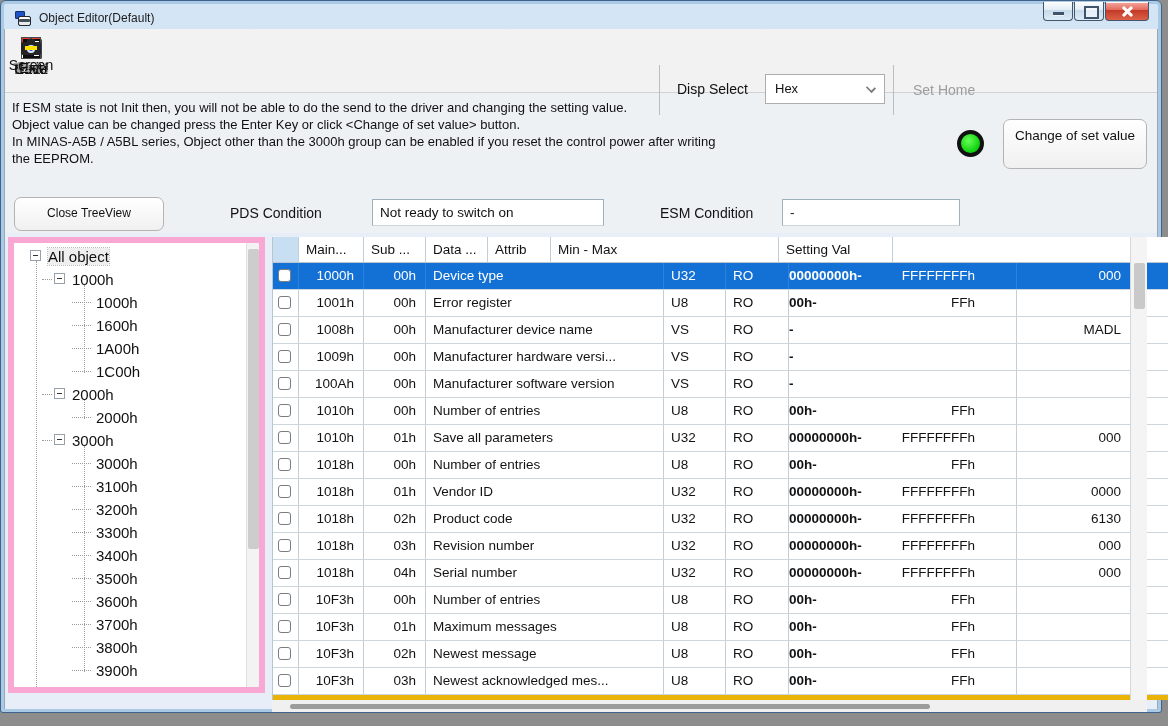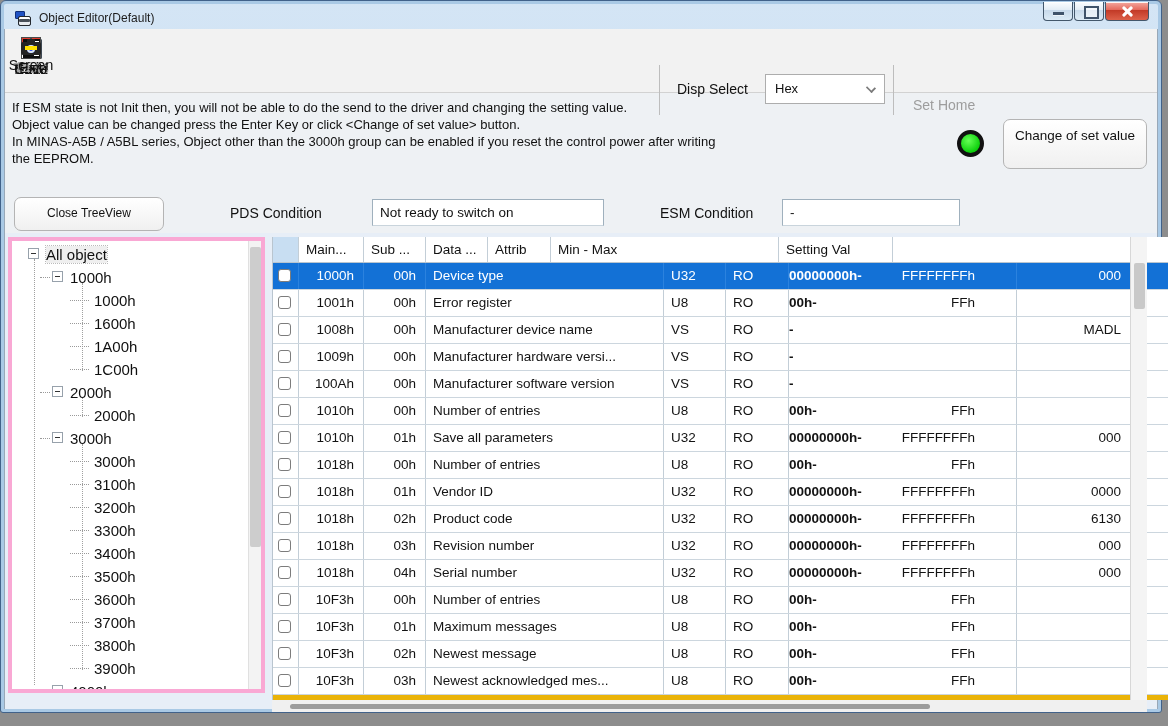--- a/index.html
+++ b/index.html
@@ -62,39 +62,39 @@
   .ic.exit::after { content:''; position:absolute; left:4px; top:3px; width:7px; height:13px; background:#fff;
                     clip-path:polygon(45% 0,75% 0,75% 25%,100% 55%,65% 55%,65% 100%,30% 100%,30% 60%,0 45%,35% 35%); }
   .ic.camera { width:20px; height:13px; margin-top:5px; background:#242424; border-radius:2px; }
   .ic.camera::before { content:''; position:absolute; left:6px; top:-3px; width:8px; height:4px; background:#242424; border-radius:1px; }
   .ic.camera::after { content:''; position:absolute; left:6px; top:3px; width:8px; height:8px; border-radius:50%; background:#2244e6; box-shadow:inset 0 0 0 2px #dde5ed; }
 
   .tsep { position:absolute; top:36px; width:1px; height:50px; background:#bdbdbd; }
   .disp-label { position:absolute; left:672px; top:52px; font-size:14px; color:#111; }
   .disp-select { position:absolute; left:760px; top:45px; width:120px; height:30px; background:#fff; border:1px solid #adadad; font-size:13px; color:#111; line-height:28px; padding-left:9px; cursor:pointer; }
   .disp-select .chev { position:absolute; right:9px; top:11px; width:8px; height:8px; border-right:2px solid #7a7a7a; border-bottom:2px solid #7a7a7a; transform:rotate(45deg) scale(1,.8); margin-top:-2px; }
-  .sethome { position:absolute; left:908px; top:53px; font-size:14px; color:#9d9d9d;margin-top:15px; }
+  .sethome { position:absolute; left:908px; top:53px; font-size:14px; color:#9d9d9d; }
 
   
   .info { position:absolute; left:12px; top:99px; width:935px; font-size:13px; color:#111; line-height:17px; }
   .led { position:absolute; left:957px; top:130px; width:27px; height:27px; border-radius:50%;
          background:radial-gradient(circle at 40% 35%, #66ff55, #0ccf0c 70%); border:4px solid #111; }
   .btn { background:linear-gradient(#ffffff,#f0f0f0); border:1px solid #b4b4b4; border-radius:7px; color:#111; text-align:center; cursor:pointer; }
   .change-btn { position:absolute; left:1003px; top:119px; width:144px; height:50px; font-size:13.5px; line-height:17px; padding-top:7px; }
 
   
   .close-tree-btn { position:absolute; left:14px; top:197px; width:150px; height:34px; font-size:12px; line-height:31px; }
   .cond-label { position:absolute; top:205px; font-size:14px; color:#111; }
   .cond-input { position:absolute; top:199px; height:27px; background:#fff; border:1px solid #9fb0bd; border-bottom-color:#c9d4dc; font-family:"Liberation Sans",sans-serif; font-size:13.5px; color:#111; padding:0 7px; }
 
   
   .main-bg { position:absolute; left:5px; top:233px; width:1152px; height:476px; background:#e7eef7; }
 
   
-  .tree-panel { position:absolute; left:8px; top:237px; width:257px; height:456px; background:#fff; border:4px solid #f9a8d4; overflow:hidden; }
+  .tree-panel { position:absolute; left:8px; top:237px; width:257px; height:456px; background:#fff; border:6px solid #f9a8d4; overflow:hidden; }
   .tree-items { position:absolute; left:0; top:2px; width:240px; }
   .titem { position:relative; height:23px; font-size:15px; color:#101010; line-height:23px; white-space:nowrap; cursor:pointer; }
   .titem.lvl0 { padding-left:34px; } .titem.lvl1 { padding-left:58px; } .titem.lvl2 { padding-left:82px; }
   .titem.lvl2::before { content:''; position:absolute; left:58px; top:11px; width:19px; border-top:1px dotted #9a9a9a; }
   .titem.lvl1::before { content:''; position:absolute; left:28px; top:11px; width:10px; border-top:1px dotted #9a9a9a; }
   .titem.box .ebox { position:absolute; top:5px; width:11px; height:11px; background:#fff; border:1px solid #97a1ab; }
   .titem.box .ebox::after { content:''; position:absolute; left:2px; top:4px; width:5px; height:1px; background:#333; }
   .titem.lvl0.box .ebox { left:16px; } .titem.lvl1.box .ebox { left:40px; }
   .titem .ebox { display:none; } .titem.box .ebox { display:block; }
   .titem.focus .tlabel { background:#efefef; outline:1px dotted #bbb; }

